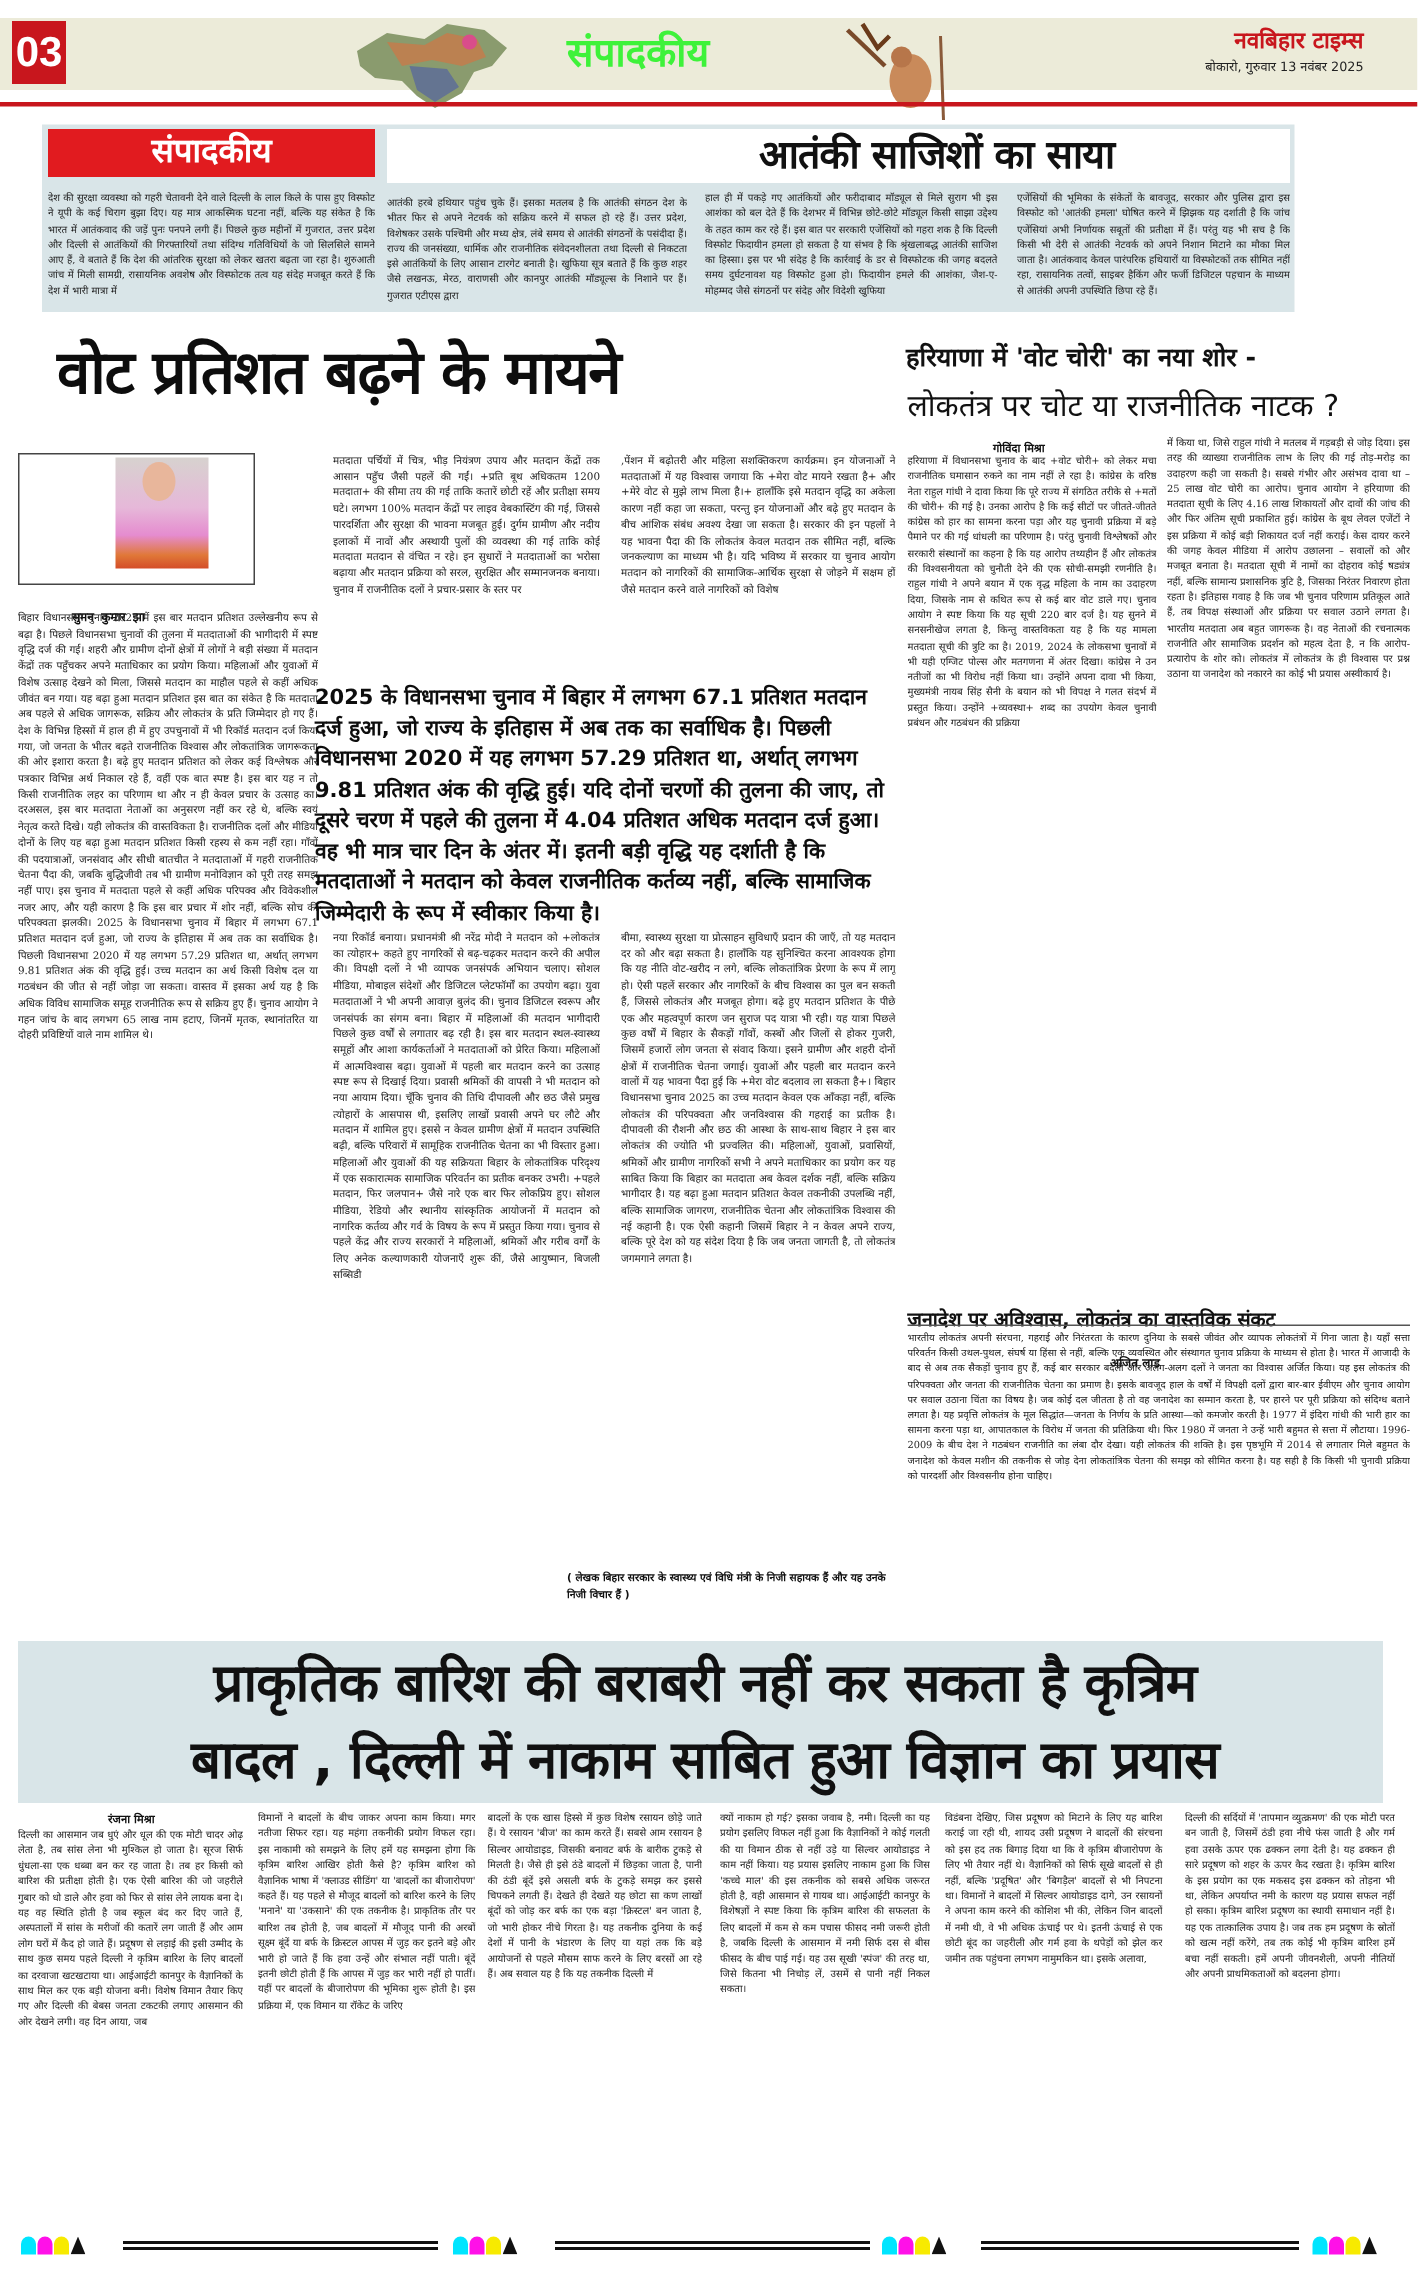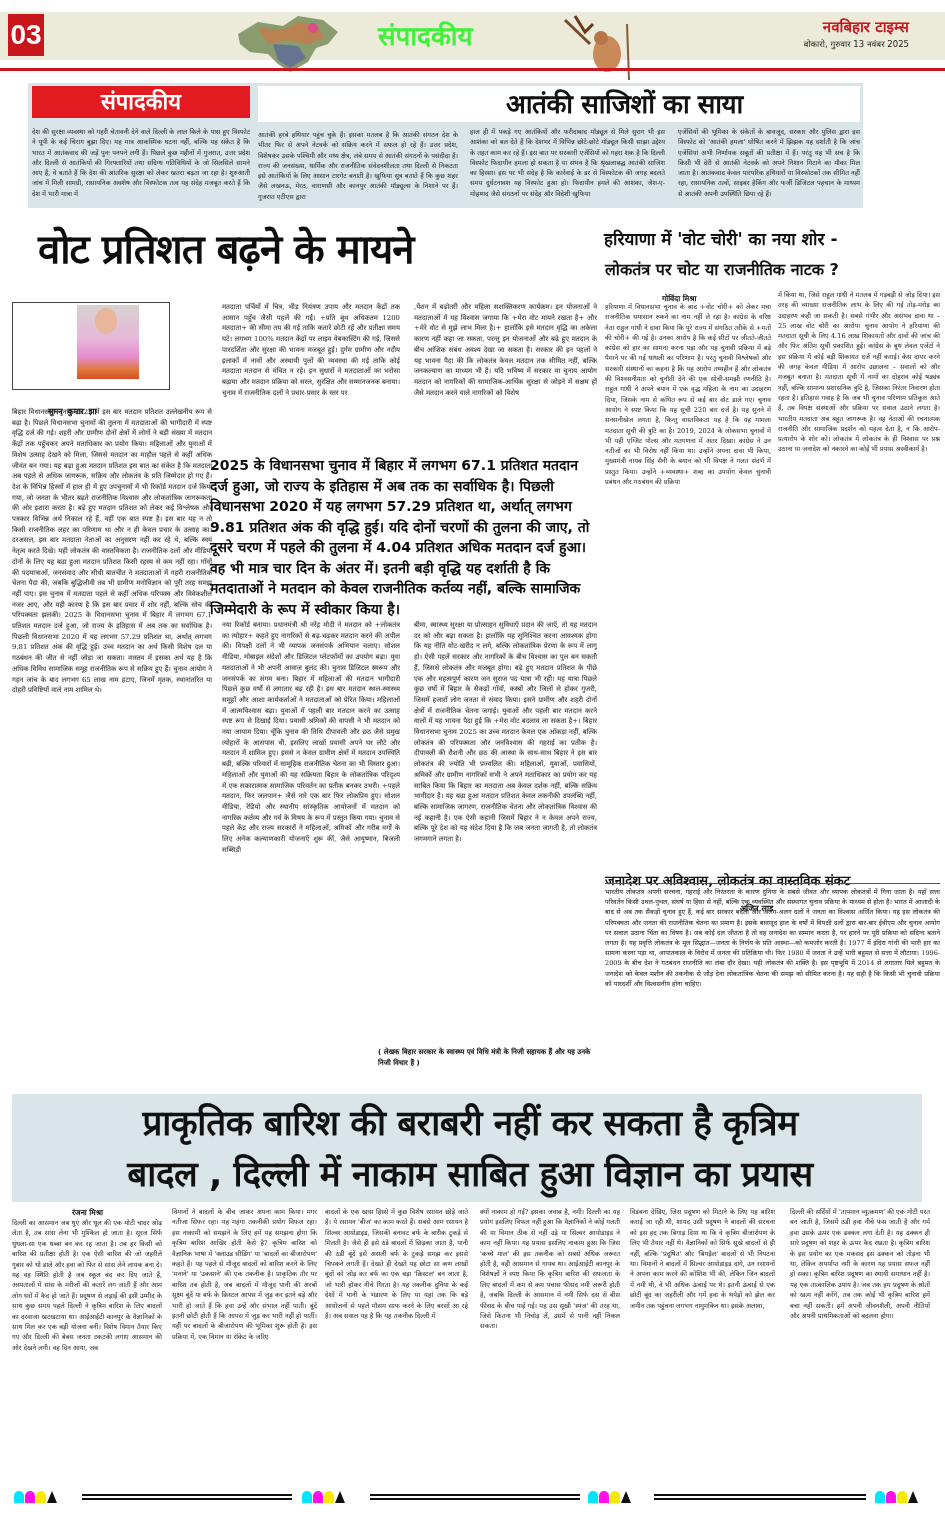--- a/index.html
+++ b/index.html
@@ -28,21 +28,21 @@
   #photo-box { left: 12px; top: 302px; width: 158px; height: 88px; border: 1px solid #444; background: #fff; }
   #photo { left: 77px; top: 305px; width: 62px; height: 74px; background: linear-gradient(180deg,#d7d2cf 0%, #e6b8d9 45%, #e58ccf 70%, #e07838 88%, #d44d28 100%); }
   #photo-head { left: 95px; top: 308px; width: 22px; height: 26px; border-radius: 50%; background: #e8b69b; }
   #author1 { left: 48px; top: 405px; font-family: Liberation Mono, monospace; font-weight: bold; font-size: 8px; }
   .tcol { position: absolute; font-size: 6.9px; line-height: 10.7px; text-align: justify; color: #1b1b1b; }
   #pullquote { left: 210px; top: 455px; width: 390px; font-family: "DejaVu Sans", sans-serif; font-weight: bold; font-size: 14px; line-height: 20.5px; color: #0d0d0d; }
   #disclaimer { left: 378px; top: 1047px; width: 215px; font-family: "DejaVu Sans", sans-serif; font-weight: bold; font-size: 7px; line-height: 11px; }
 
   
   #har-head1 { left: 604px; top: 226px; font-family: "DejaVu Sans", sans-serif; font-weight: bold; font-size: 17px; line-height: 26px; }
-  #har-head2 { left: 605px; top: 257px; font-family: "DejaVu Sans", sans-serif; font-weight: bold; font-size: 16px; line-height: 26px; }
+  #har-head2 { left: 605px; top: 257px; font-family: "DejaVu Sans", sans-serif; font-weight: normal; font-size: 20px; line-height: 26px; }
   #author2 { left: 662px; top: 293px; font-family: "DejaVu Sans", sans-serif; font-weight: bold; font-size: 7.5px; }
   .rcol { position: absolute; font-size: 6.6px; line-height: 10.3px; text-align: justify; color: #1b1b1b; }
   #jan-head { left: 605px; top: 842px; font-family: "DejaVu Sans", sans-serif; font-weight: bold; font-size: 13px; line-height: 22px; margin-top: 28px; }
   #author3 { left: 740px; top: 902px; font-family: "DejaVu Sans", sans-serif; font-weight: bold; font-size: 8px; }
   #author3-rule { left: 605px; top: 883px; width: 335px; height: 1px; background: #555; }
   #jan-body { left: 605px; top: 887px; width: 335px; font-size: 6.5px; line-height: 10.2px; text-align: justify; color: #1b1b1b; }
 
   
   #rain-box { left: 12px; top: 1094px; width: 910px; height: 108px; background: #d9e5e8; }
   #rain-h1 { left: 20px; top: 1098px; width: 900px; text-align: center; font-family: "DejaVu Sans", sans-serif; font-weight: bold; font-size: 35px; line-height: 50px; letter-spacing: -0.5px; }

